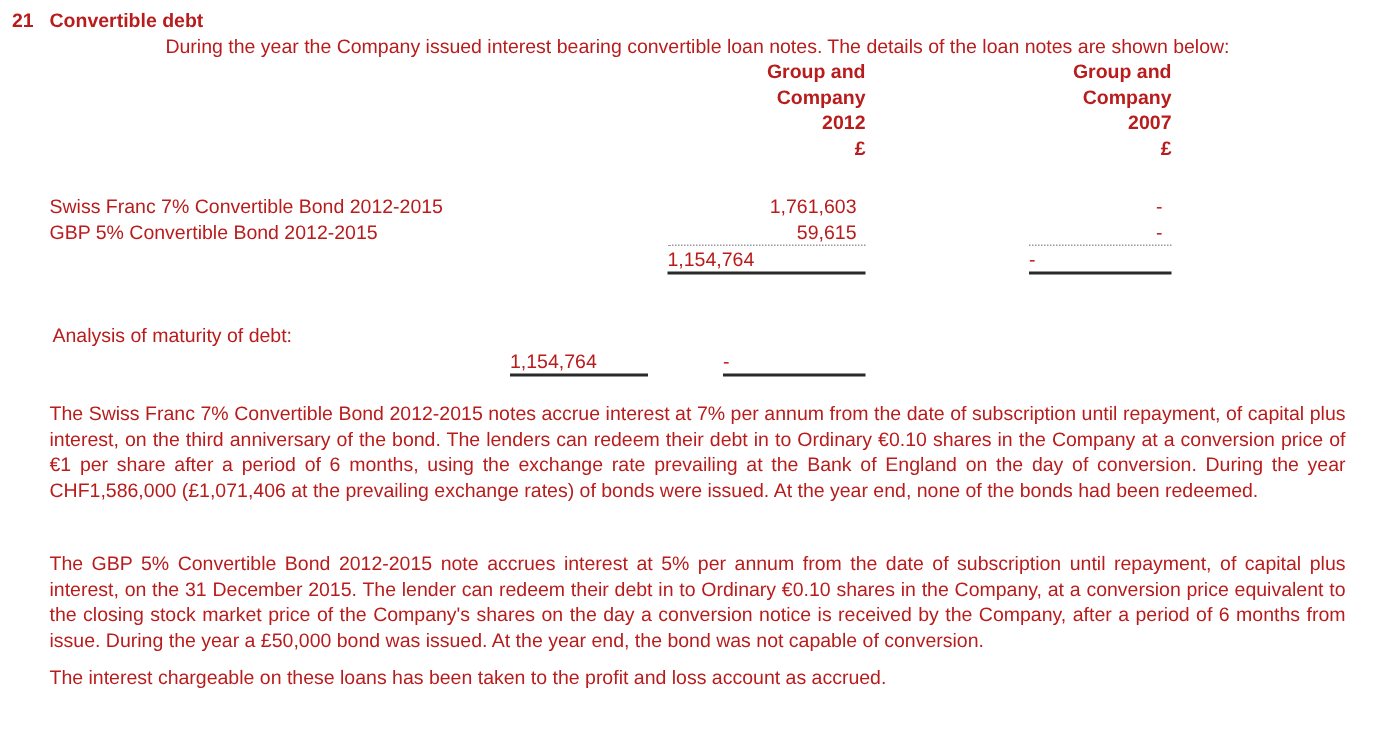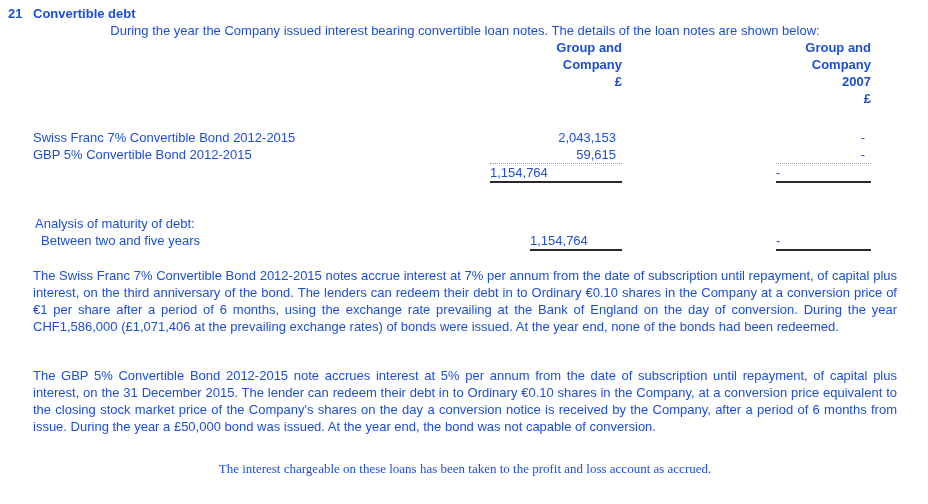--- a/index.html
+++ b/index.html
@@ -5,21 +5,21 @@
   html, body {
     margin: 0;
     padding: 0;
     background: #ffffff;
   }
   .page {
     position: relative;
     width: 928px;
     height: 504px;
     background: #ffffff;
-    color: #1d4ed8;
+    color: #b91c1c;
     font-family: "Liberation Sans", "DejaVu Sans", sans-serif;
     font-size: 13px;
     line-height: 17px;
     box-sizing: border-box;
     padding: 5px 31px 0 33px;
     overflow: hidden;
   }
   .note-num {
     position: absolute;
     left: 8px;
@@ -34,21 +34,20 @@
     text-align: center;
   }
   
   .fin-table {
     width: 864px;
   }
   .trow {
     display: grid;
     grid-template-columns: 399px 145px 204px 116px;
     align-items: start;
-    gap: 45px;
   }
   .tlabel {
     white-space: nowrap;
   }
   .tlabel.indented {
     padding-left: 8px;
   }
   .thead-cell {
     font-weight: bold;
     text-align: right;
@@ -80,55 +79,56 @@
   .w92  { width: 92px; }
   .rows-start { margin-top: 22px; }
   .maturity-head { margin-top: 32px; padding-left: 2px; }
   
   .para {
     text-align: justify;
     margin: 0;
   }
   .para-swiss { margin-top: 16px; }
   .para-gbp   { margin-top: 32px; }
-  .para-interest { margin-top: 25px; text-align: center; font-family: Liberation Serif, serif; }
+  .para-interest { margin-top: 8px; text-align: left; }
 </style>
 </head>
 <body>
 
 <div class="page">
 
   <span class="note-num">21</span>
 
   <div class="note-title">Convertible debt</div>
 
   <div class="intro">During the year the Company issued interest bearing convertible loan notes. The details of the loan notes are shown below:</div>
 
   <div class="fin-table">
 
     <div class="trow">
       <div class="tlabel"></div>
       <div class="thead-cell">
         <div>Group and</div>
         <div>Company</div>
+        <div>2012</div>
         <div>£</div>
       </div>
       <div class="thead-cell">
         <div>Group and</div>
         <div>Company</div>
         <div>2007</div>
         <div>£</div>
       </div>
       <div></div>
     </div>
 
     <div class="trow rows-start">
       <div class="tlabel">Swiss Franc 7% Convertible Bond 2012-2015</div>
       <div class="tnum">
-        <span class="amt">2,043,153</span>
+        <span class="amt">1,761,603</span>
       </div>
       <div class="tnum">
         <span class="amt">-</span>
       </div>
       <div></div>
     </div>
 
     <div class="trow">
       <div class="tlabel">GBP 5% Convertible Bond 2012-2015</div>
       <div class="tnum">
@@ -147,21 +147,20 @@
       </div>
       <div class="tnum">
         <span class="amt-box total-box w95">-</span>
       </div>
       <div></div>
     </div>
 
     <div class="maturity-head">Analysis of maturity of debt:</div>
 
     <div class="trow">
-      <div class="tlabel indented">Between two and five years</div>
       <div class="tnum">
         <span class="amt-box bottom-line w92">1,154,764</span>
       </div>
       <div class="tnum">
         <span class="amt-box bottom-line w95">-</span>
       </div>
       <div></div>
     </div>
 
   </div>

